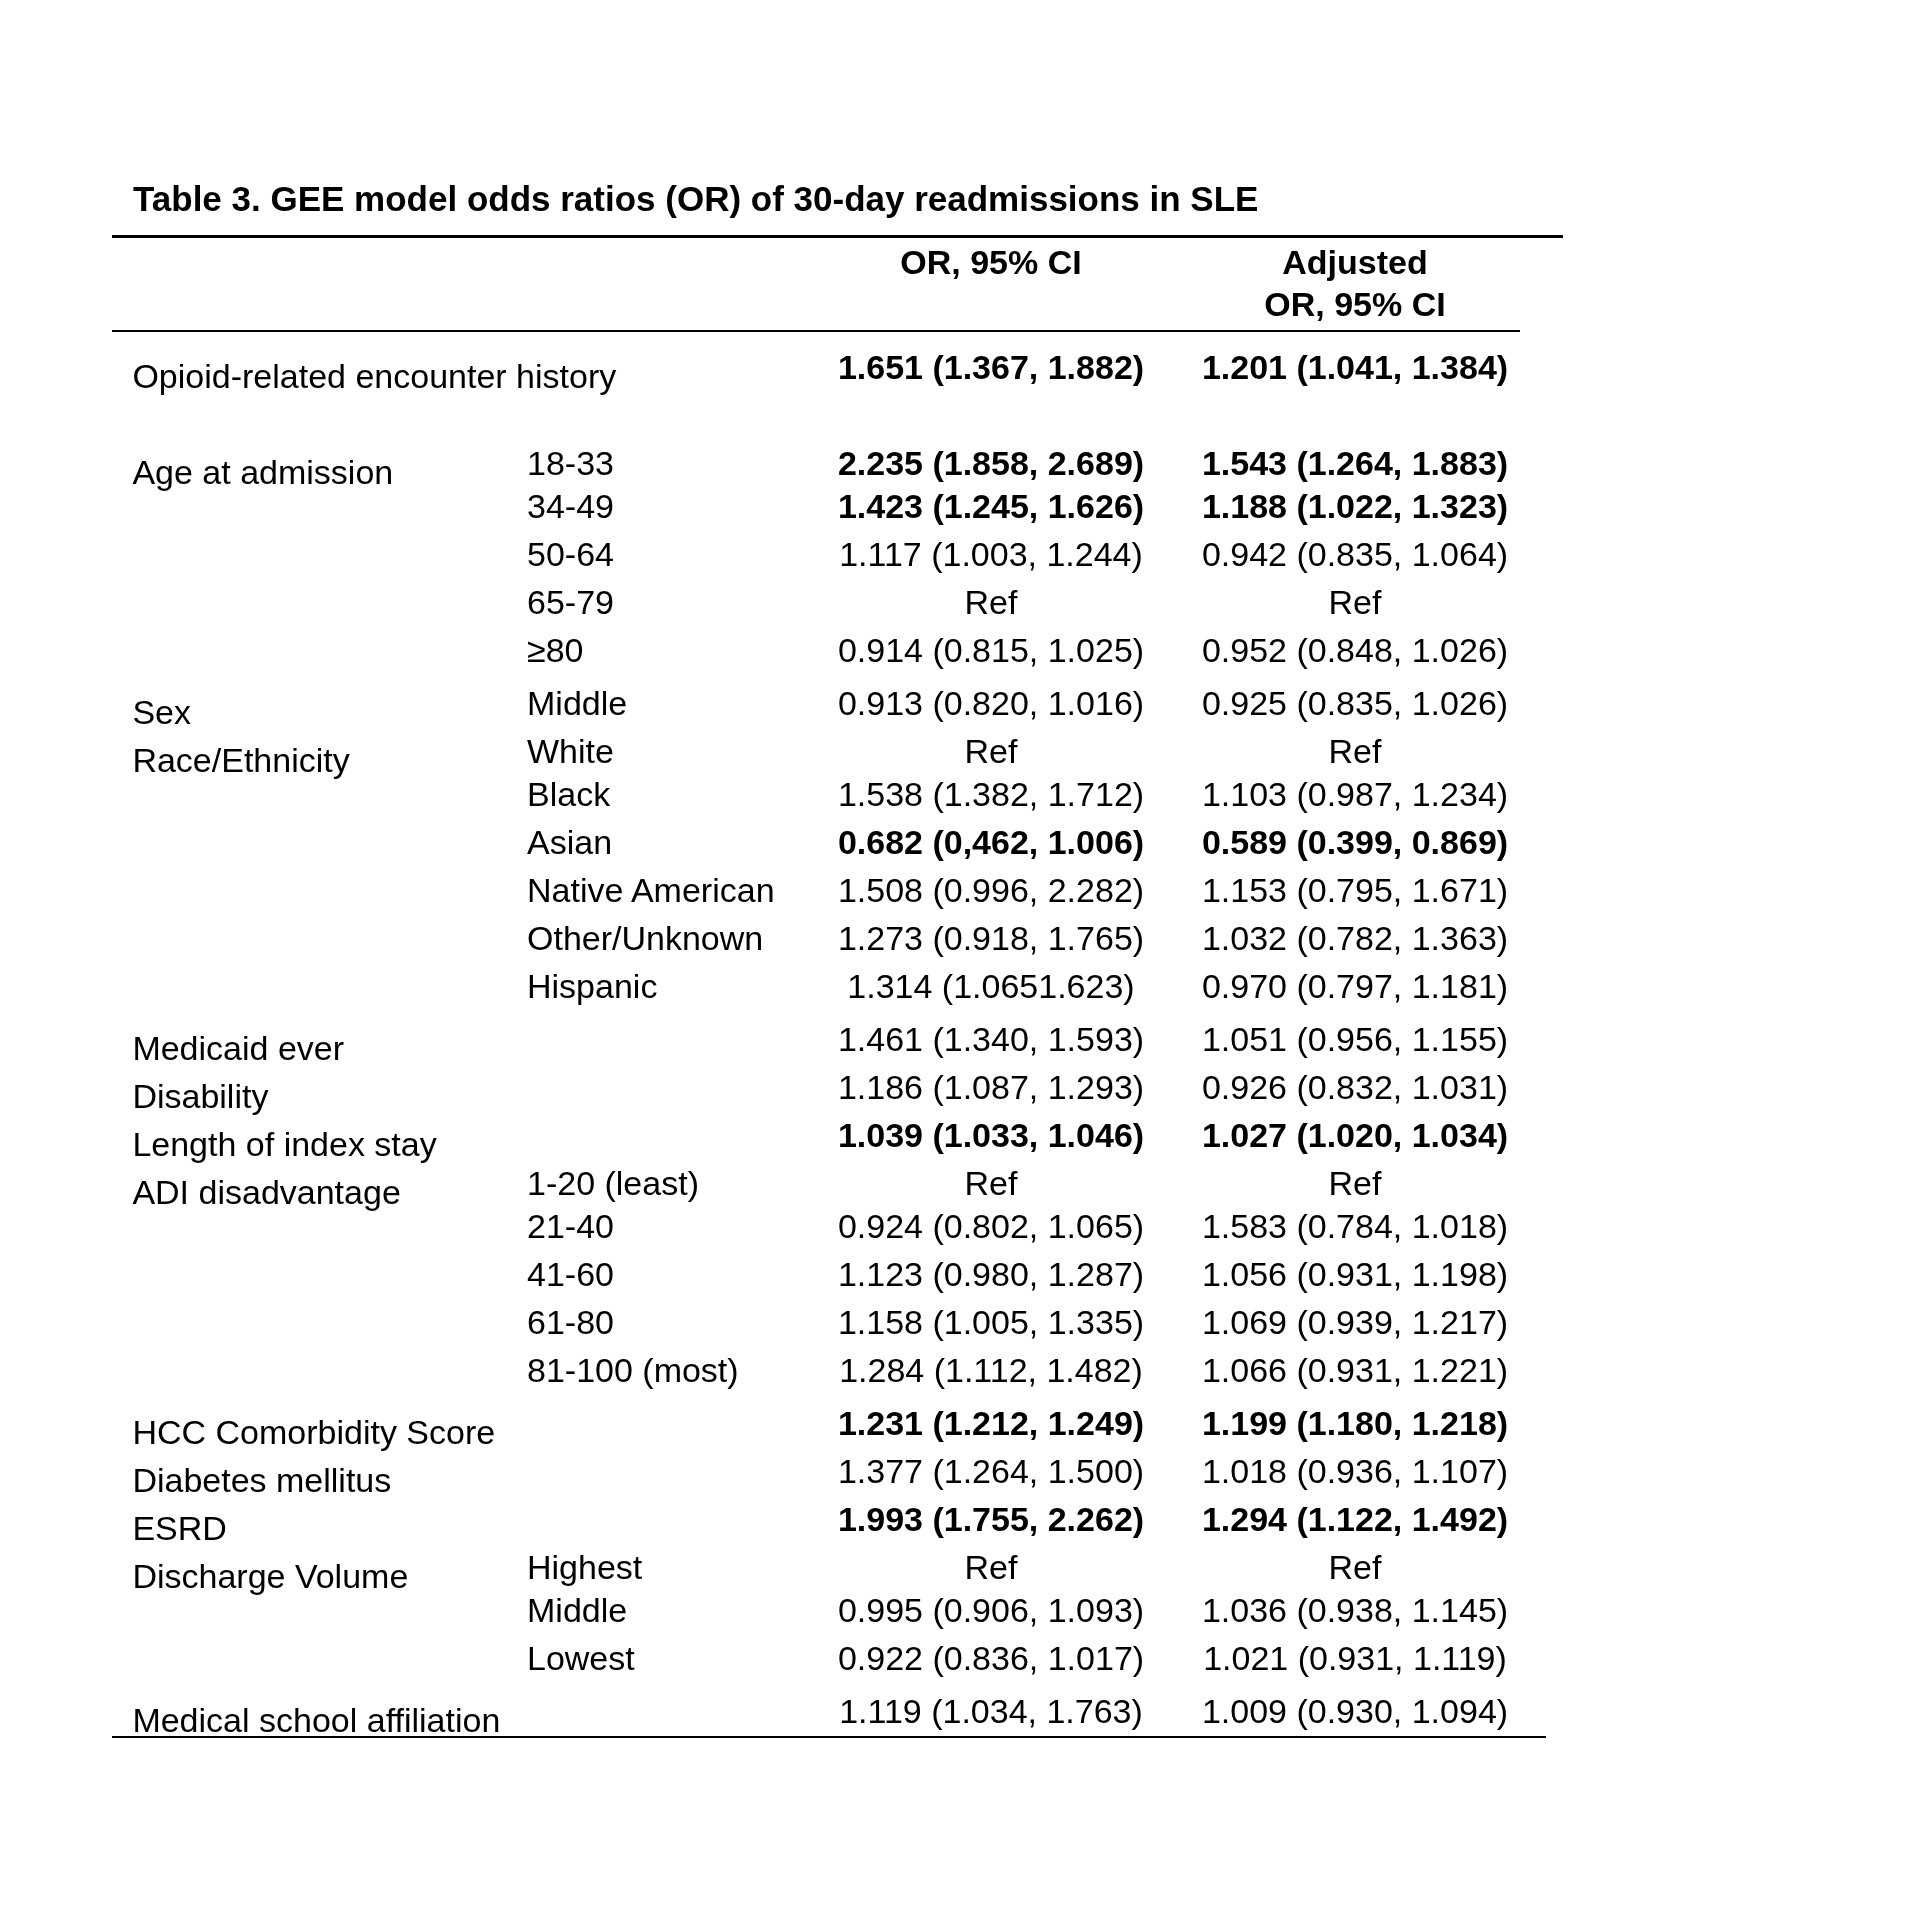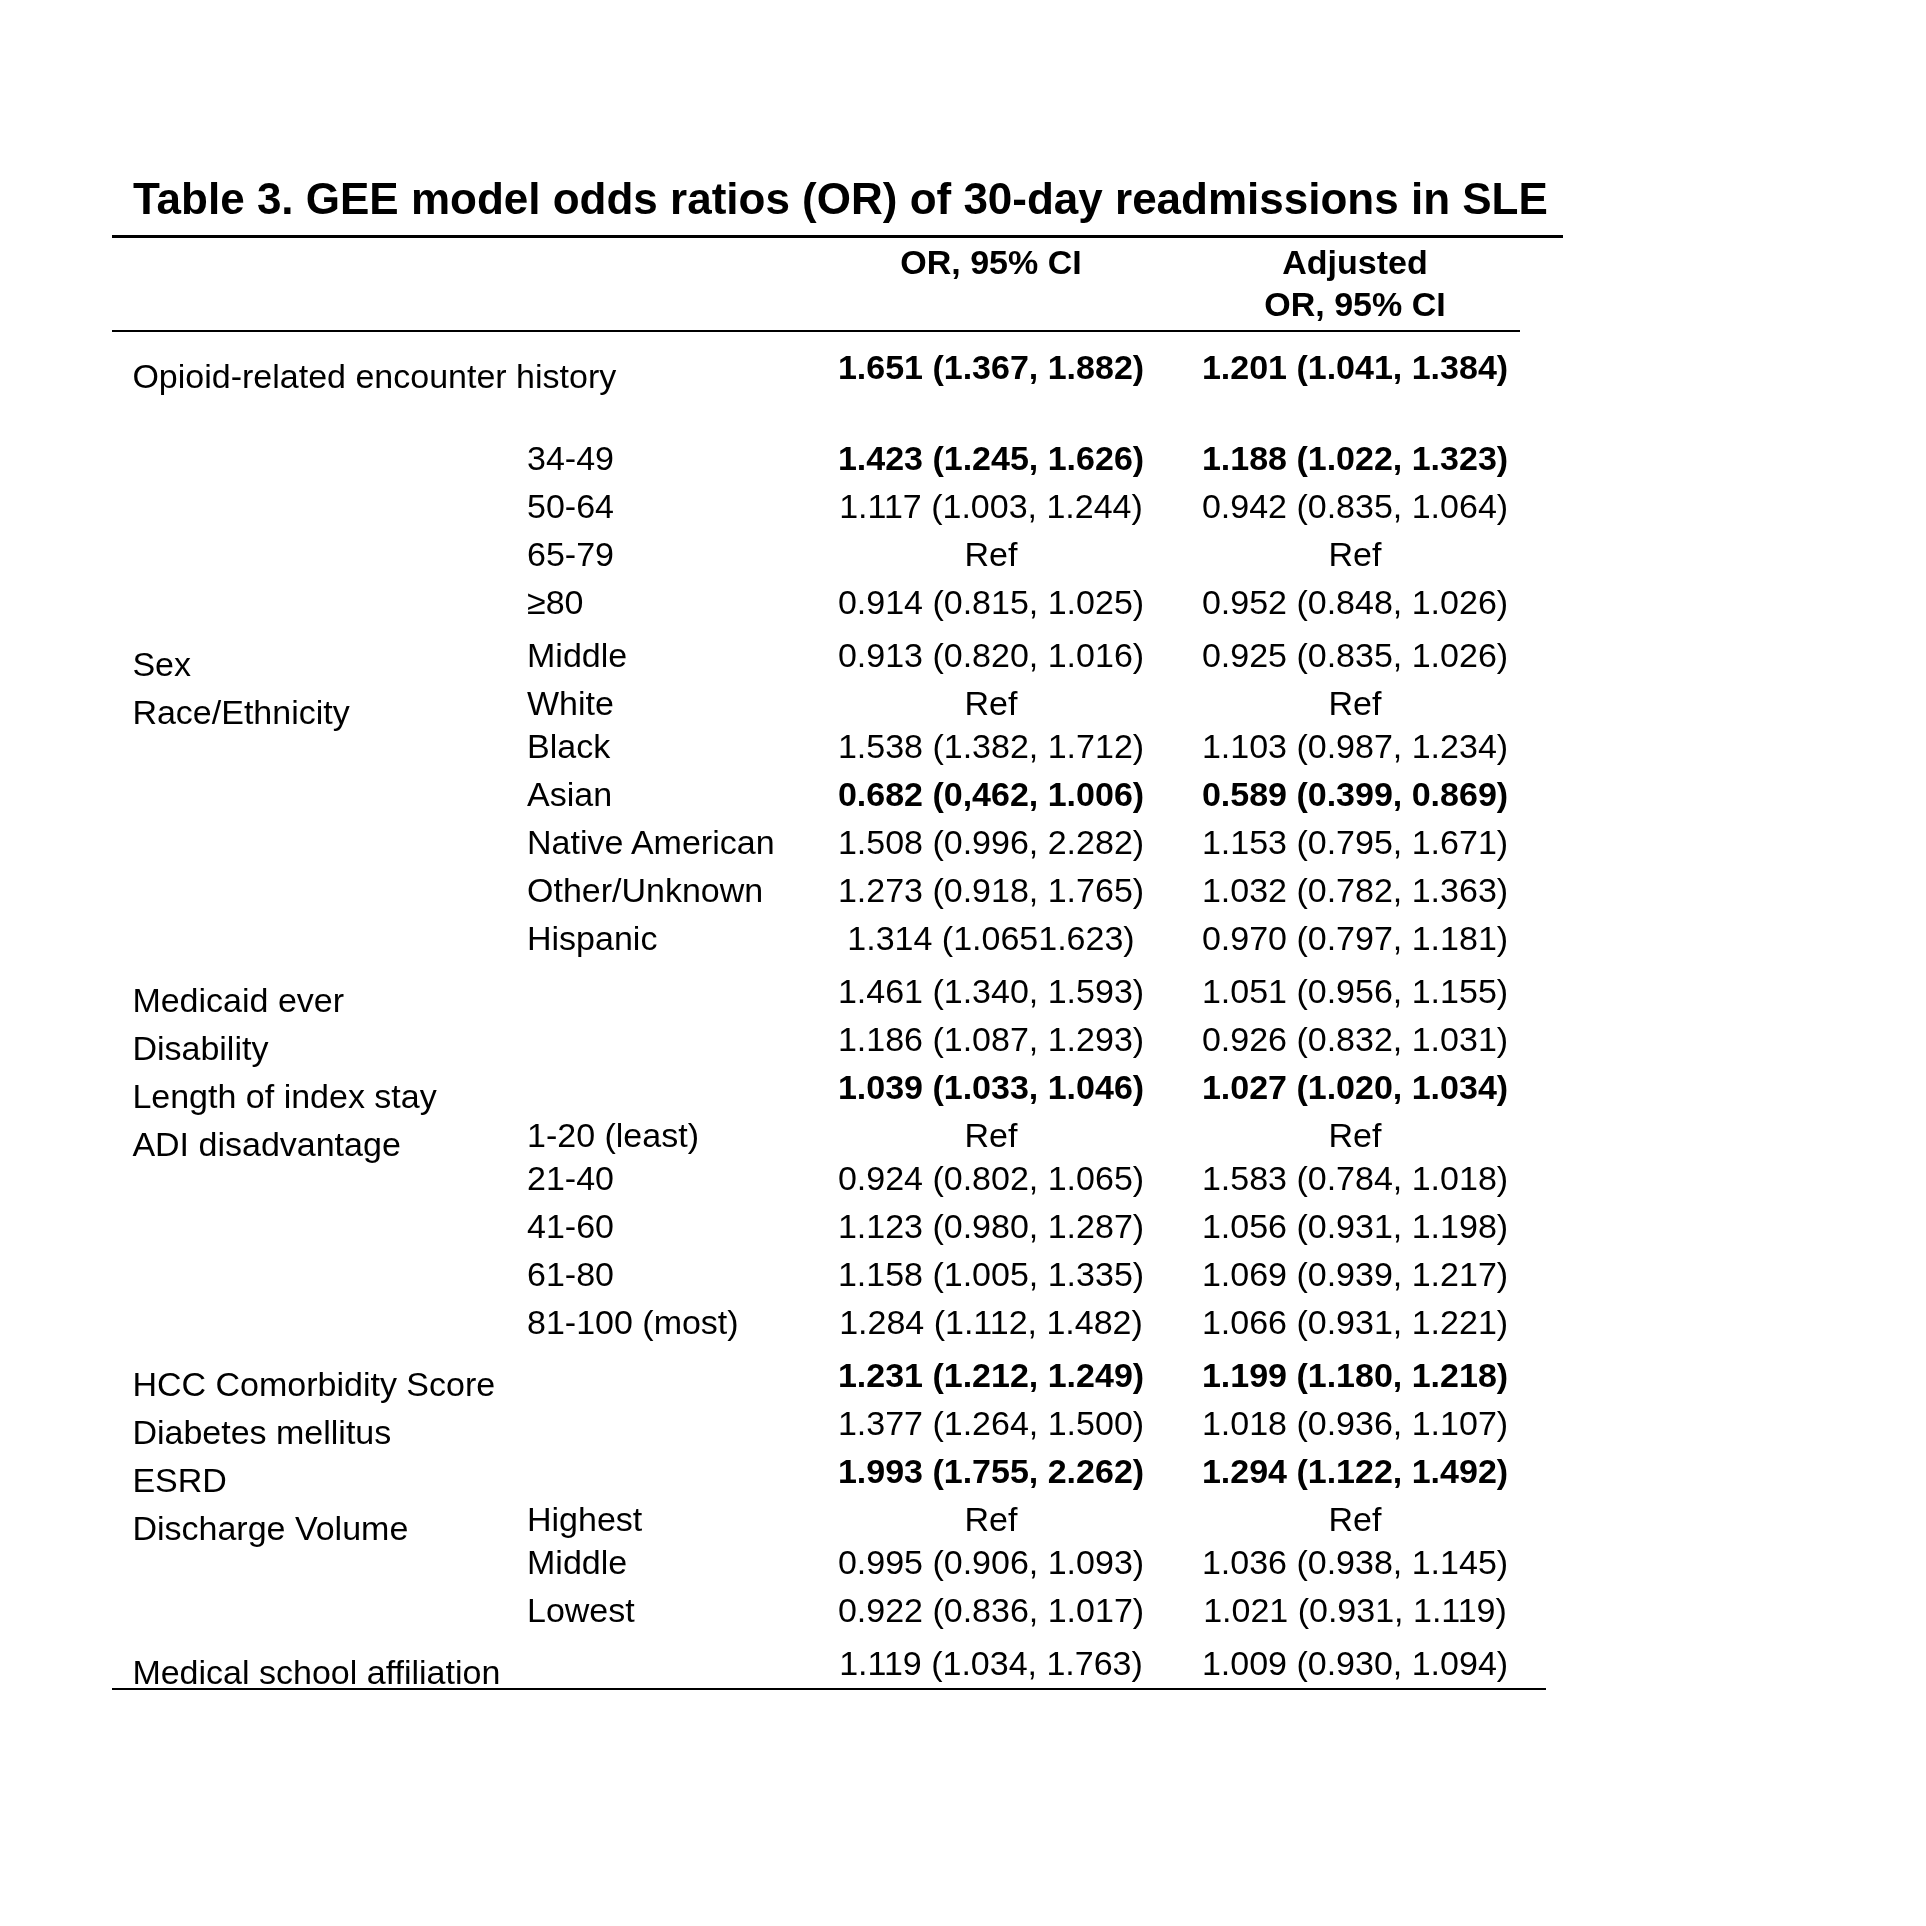--- a/index.html
+++ b/index.html
@@ -12,21 +12,21 @@
     width: 1965px;
     height: 2542px;
     font-family: "Liberation Sans", sans-serif;
     color: #000000;
     overflow: hidden;
   }
   .doc-title {
     position: absolute;
     left: 133px;
     top: 178px;
-    font-size: 44px;
+    font-size: 35px;
     font-weight: bold;
     line-height: 42px;
     white-space: nowrap;
   }
   .tbl {
     position: absolute;
     left: 112px;
     top: 235px;
     width: 1451px;
   }
@@ -93,20 +93,26 @@
         <div class="cell c3">1.651 (1.367, 1.882)</div>
         <div class="cell c4">1.201 (1.041, 1.384)</div>
       </div>
       <div class="row">
         <div class="cell c1"></div>
         <div class="cell c2"></div>
         <div class="cell c3"></div>
         <div class="cell c4"></div>
       </div>
       <div class="row bold-values">
+        <div class="cell c1">Age at admission</div>
+        <div class="cell c2">18-33</div>
+        <div class="cell c3">2.235 (1.858, 2.689)</div>
+        <div class="cell c4">1.543 (1.264, 1.883)</div>
+      </div>
+      <div class="row bold-values">
         <div class="cell c1"></div>
         <div class="cell c2">34-49</div>
         <div class="cell c3">1.423 (1.245, 1.626)</div>
         <div class="cell c4">1.188 (1.022, 1.323)</div>
       </div>
       <div class="row">
         <div class="cell c1"></div>
         <div class="cell c2">50-64</div>
         <div class="cell c3">1.117 (1.003, 1.244)</div>
         <div class="cell c4">0.942 (0.835, 1.064)</div>

